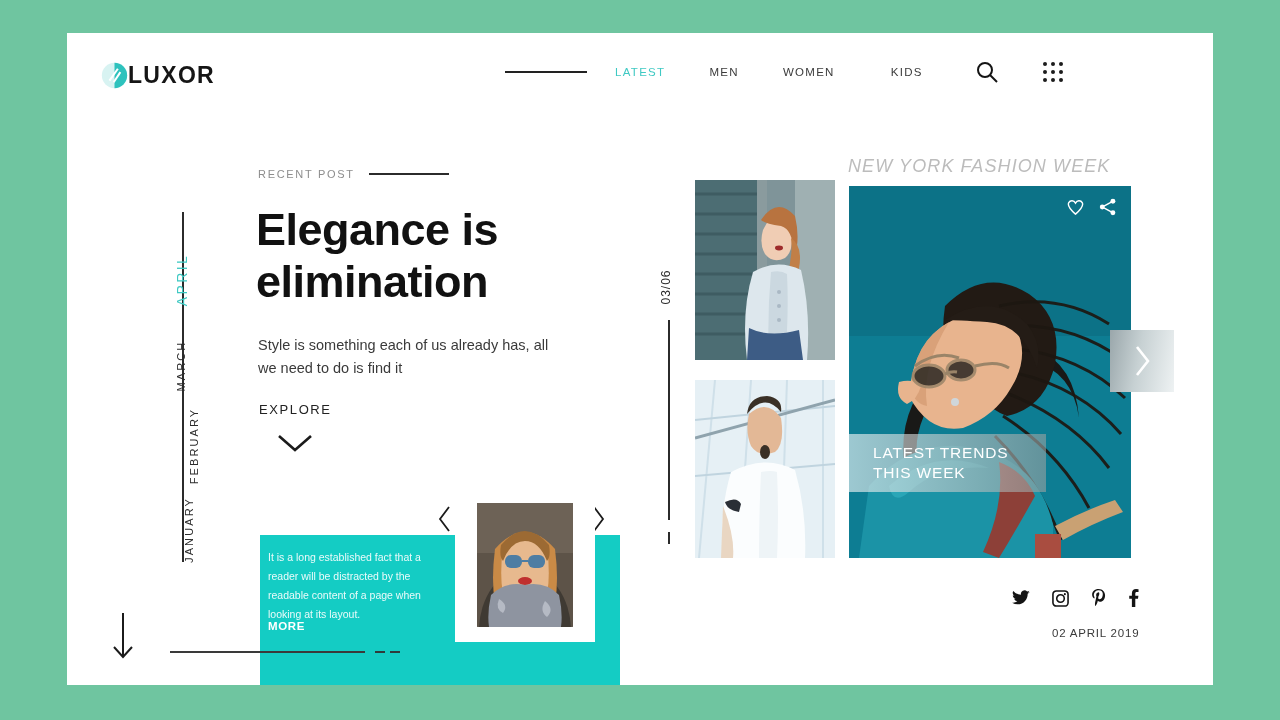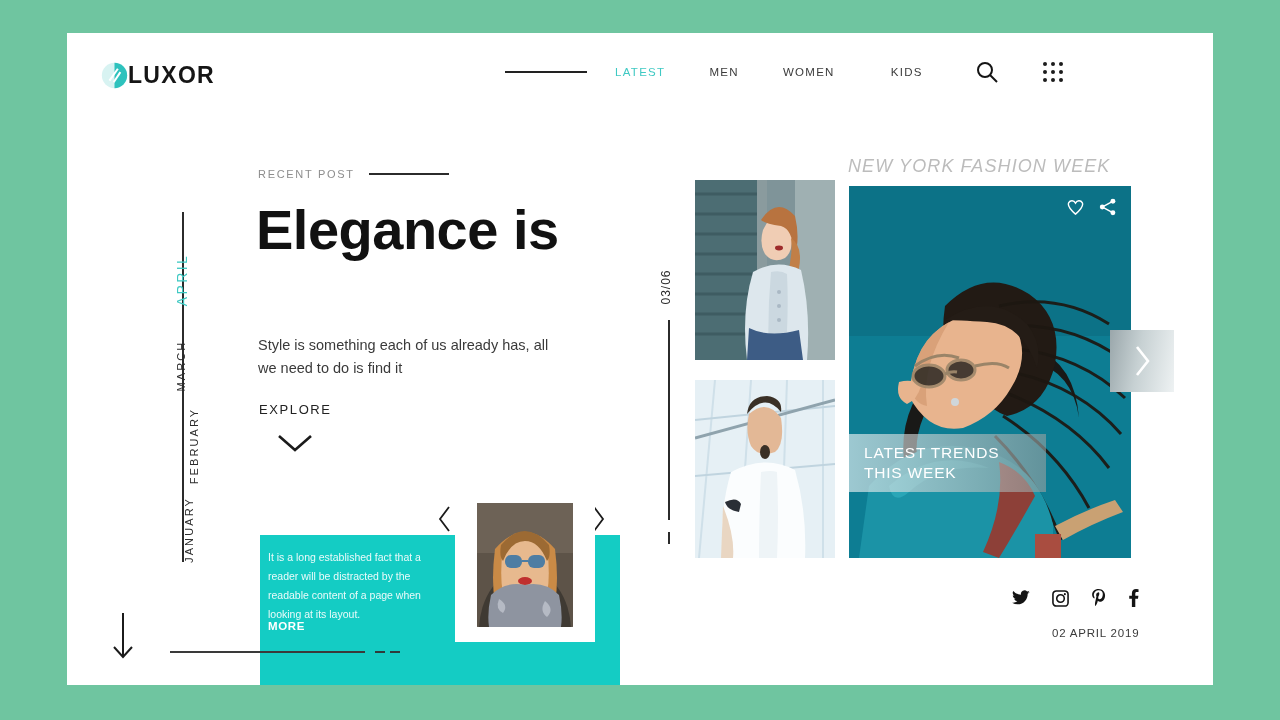--- a/index.html
+++ b/index.html
@@ -75,21 +75,21 @@
   .recent-row {
     position: absolute; left: 258px; top: 168px;
     display: flex; align-items: center; gap: 14px;
   }
   .recent-label { font-size: 11px; letter-spacing: 1.7px; color: #8d8d8d; }
   .recent-rule { width: 80px; height: 2px; background: #2b2b2b; }
 
   .headline {
     position: absolute; left: 256px; top: 204px;
     width: 420px;
-    font-size: 56px; line-height: 52px; font-weight: bold;
+    font-size: 45px; line-height: 52px; font-weight: bold;
     letter-spacing: -0.5px; color: #111;
   }
   .subhead {
     position: absolute; left: 258px; top: 334px;
     width: 310px; font-size: 14.5px; line-height: 23px; color: #3a3a3a;
   }
   .explore {
     position: absolute; left: 259px; top: 402px;
     font-size: 13px; letter-spacing: 1.6px; color: #222;
   }
@@ -165,21 +165,21 @@
     width: 282px; height: 372px; overflow: hidden; background: #0d7086;
   }
   .hero-icons {
     position: absolute; right: 14px; top: 12px;
     display: flex; align-items: center; gap: 14px; z-index: 4;
   }
   .hero-caption {
     position: absolute; left: 0; top: 248px; width: 197px; height: 58px;
     background: linear-gradient(90deg, rgba(245,247,247,0.62), rgba(150,160,160,0.62));
     display: flex; flex-direction: column; justify-content: center;
-    padding-left: 15px; z-index: 3;
+    padding-left: 24px; z-index: 3;
   }
   .hero-caption div {
     font-size: 15.5px; letter-spacing: 0.8px; color: #ffffff; line-height: 20px;
   }
   .hero-next {
     position: absolute; left: 1110px; top: 330px;
     width: 64px; height: 62px;
     background: linear-gradient(100deg, #9aa7ab 0%, #c7d1d3 45%, #eef2f3 100%);
     display: flex; align-items: center; justify-content: center;
     z-index: 6; cursor: pointer;
@@ -253,20 +253,21 @@
       </span>
   </div>
 
   <div class="recent-row">
     <span class="recent-label">RECENT POST</span>
     <span class="recent-rule"></span>
   </div>
 
   <h1 class="headline">
     <span>Elegance is</span><br>
+    <span>elimination</span>
   </h1>
 
   <p class="subhead">Style is something each of us already has, all we need to do is find it</p>
 
   <span class="explore">EXPLORE</span>
   <svg class="explore-chevron" width="38" height="22" viewBox="0 0 38 22">
     <polyline points="3,4 19,18 35,4" stroke="#1b1b1b" stroke-width="2.6" fill="none"></polyline>
   </svg>
 
   <svg class="down-arrow" width="26" height="48" viewBox="0 0 26 48">

